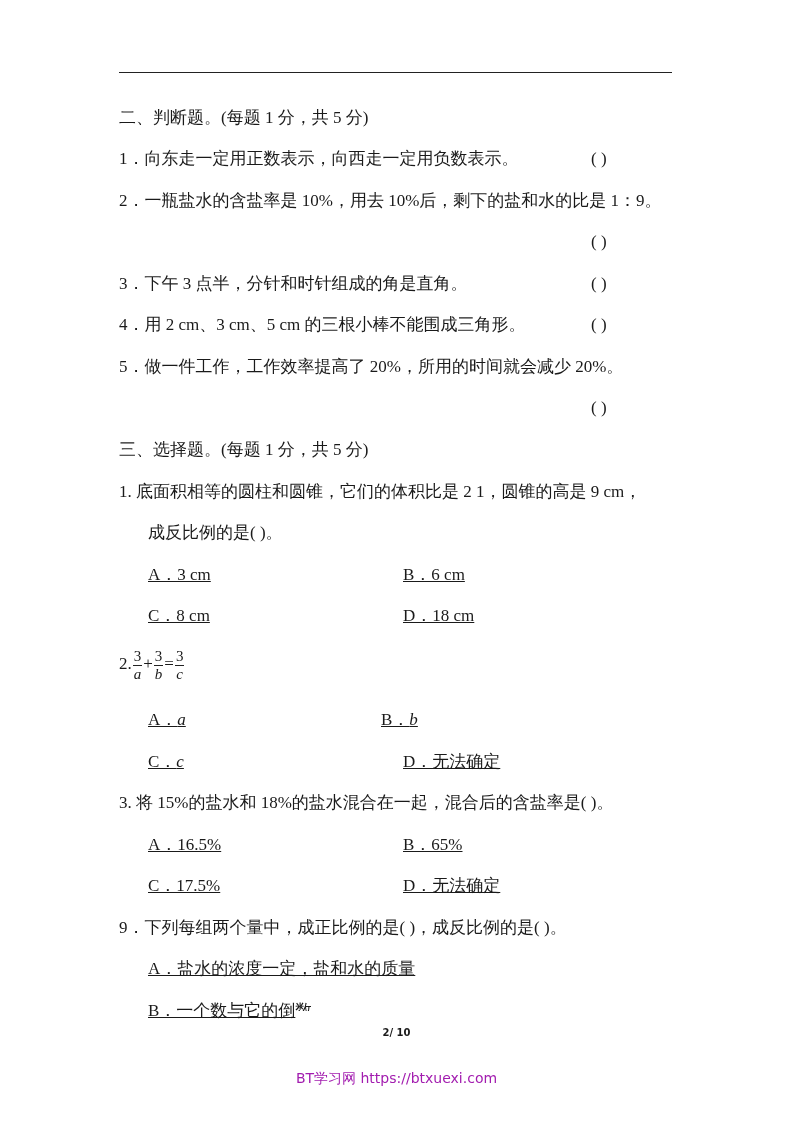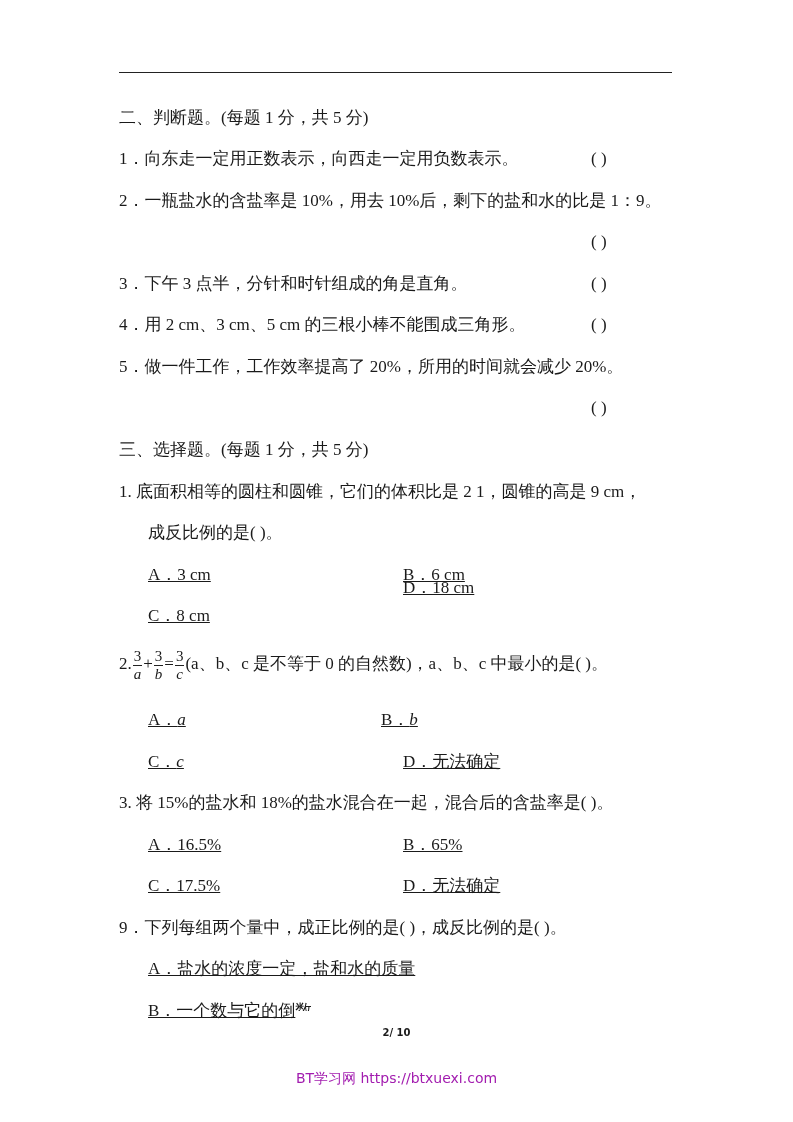--- a/index.html
+++ b/index.html
@@ -43,24 +43,24 @@
 <div class="line" style="top:357px">5．做一件工作，工作效率提高了 20%，所用的时间就会减少 20%。</div>
 <div class="paren" style="left:591px;top:398px">(        )</div>
 
 <div class="line" style="top:440px">三、选择题。(每题 1 分，共 5 分)</div>
 
 <div class="line" style="top:482px">1. 底面积相等的圆柱和圆锥，它们的体积比是 2    1，圆锥的高是 9 cm，</div>
 <div class="line" style="left:148px;top:523px">成反比例的是(        )。</div>
 <div class="opt" style="left:148px;top:565px">A．3 cm</div>
 <div class="opt" style="left:403px;top:565px">B．6 cm</div>
 <div class="opt" style="left:148px;top:606px">C．8 cm</div>
-<div class="opt" style="left:403px;top:578px">D．18 cm</div>
+<div class="opt" style="left:403px;top:606px">D．18 cm</div>
 
 <div class="line" style="top:648px">
-  <span>2.</span><span class="frac"><span class="num">3</span><span class="den">a</span></span><span>+</span><span class="frac"><span class="num">3</span><span class="den">b</span></span><span>=</span><span class="frac"><span class="num">3</span><span class="den">c</span></span><span>(a、b、c 是不等于 0 的自然数)，a、b、c 中最小的是(        )。</span>
+  <span>2.</span><span class="frac"><span class="num">3</span><span class="den">a</span></span><span>+</span><span class="frac"><span class="num">3</span><span class="den">b</span></span><span>=</span><span class="frac"><span class="num">3</span><span class="den">c</span></span>
 </div>
 <div class="opt" style="left:148px;top:710px"><span>A．</span><span class="it">a</span></div>
 <div class="opt" style="left:381px;top:710px"><span>B．</span><span class="it">b</span></div>
 <div class="opt" style="left:148px;top:752px"><span>C．</span><span class="it">c</span></div>
 <div class="opt" style="left:403px;top:752px">D．无法确定</div>
 
 <div class="line" style="top:793px">3. 将 15%的盐水和 18%的盐水混合在一起，混合后的含盐率是(        )。</div>
 <div class="opt" style="left:148px;top:835px">A．16.5%</div>
 <div class="opt" style="left:403px;top:835px">B．65%</div>
 <div class="opt" style="left:148px;top:876px">C．17.5%</div>

